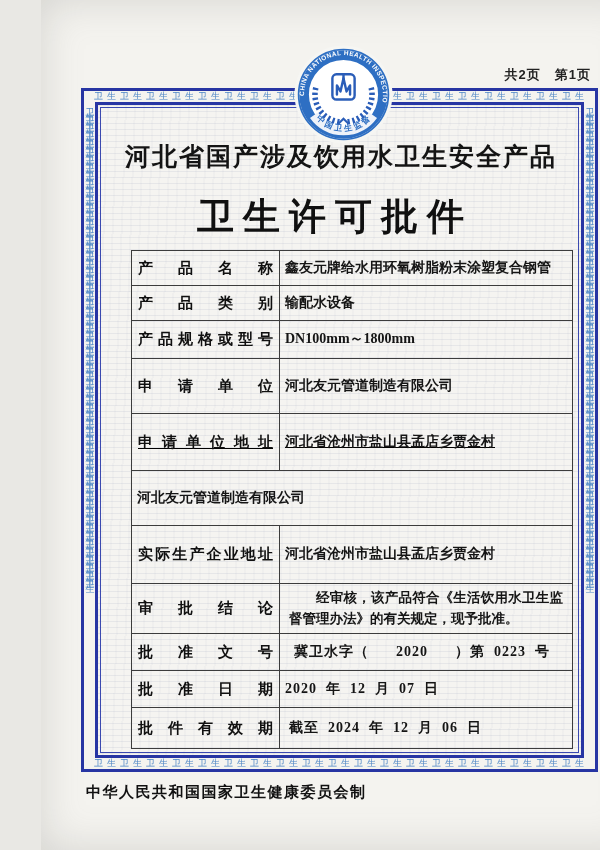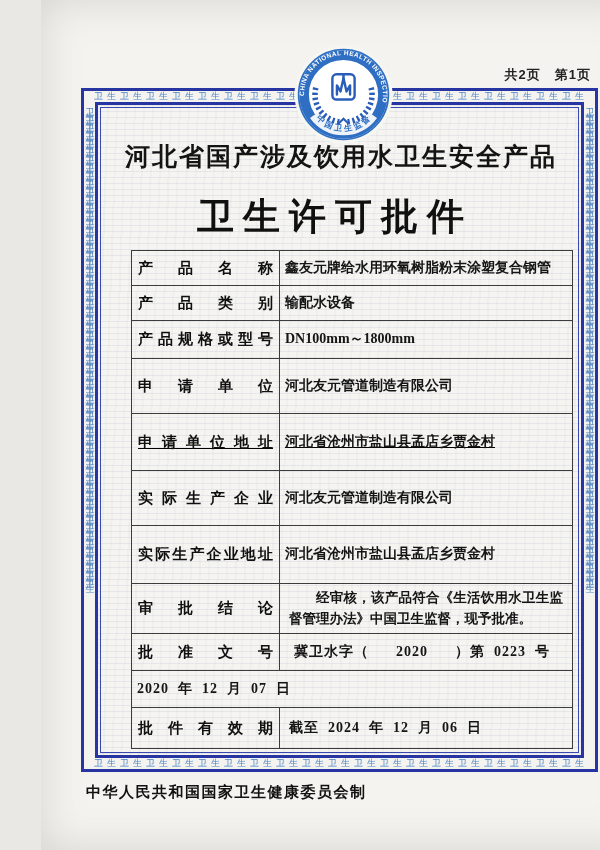--- a/index.html
+++ b/index.html
@@ -125,52 +125,52 @@
       </div>
       <div class="t-row">
         <div class="t-label">
           <span class="label-text">申 请 单 位 地 址</span>
         </div>
         <div class="t-value">
           <span class="value-text">河北省沧州市盐山县孟店乡贾金村</span>
         </div>
       </div>
       <div class="t-row">
-        <div class="t-label">
-          <span class="label-text">实 际 生 产 企 业</span>
-        </div>
         <div class="t-value">
           <span class="value-text">河北友元管道制造有限公司</span>
         </div>
       </div>
       <div class="t-row">
         <div class="t-label">
           <span class="label-text">实际生产企业地址</span>
         </div>
         <div class="t-value">
           <span class="value-text">河北省沧州市盐山县孟店乡贾金村</span>
         </div>
       </div>
       <div class="t-row">
         <div class="t-label">
           <span class="label-text">审 批 结 论</span>
         </div>
         <div class="t-value">
-          <span class="value-text">经审核，该产品符合《生活饮用水卫生监督管理办法》中国卫生监督，现予批准。</span>
+          <span class="value-text">经审核，该产品符合《生活饮用水卫生监督管理办法》的有关规定，现予批准。</span>
         </div>
       </div>
       <div class="t-row">
         <div class="t-label">
           <span class="label-text">批 准 文 号</span>
         </div>
         <div class="t-value">
           <span class="value-text">冀卫水字（      2020      ）第  0223  号</span>
         </div>
       </div>
       <div class="t-row">
+        <div class="t-label">
+          <span class="label-text">批 准 日 期</span>
+        </div>
         <div class="t-value">
           <span class="value-text">2020  年  12  月  07  日</span>
         </div>
       </div>
       <div class="t-row">
         <div class="t-label">
           <span class="label-text">批 件 有 效 期</span>
         </div>
         <div class="t-value">
           <span class="value-text">截至  2024  年  12  月  06  日</span>

